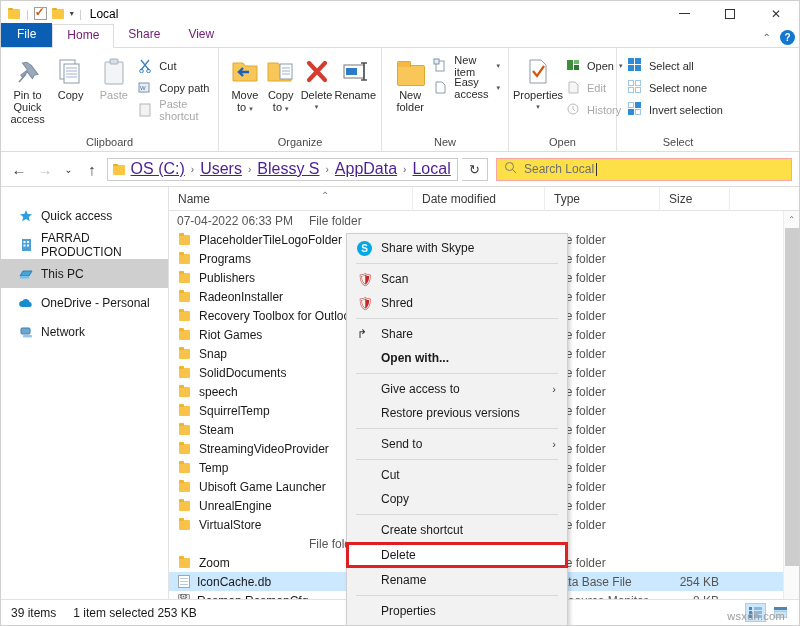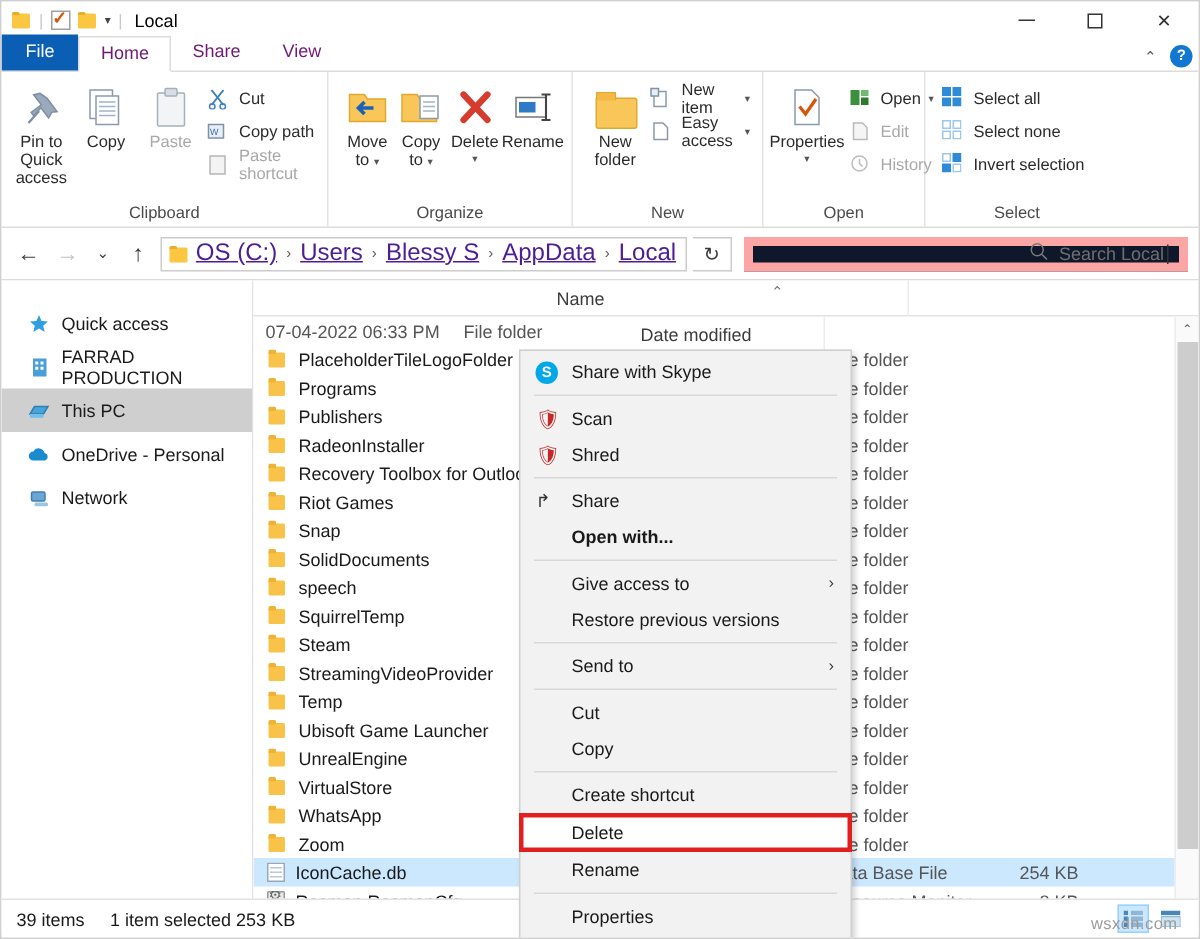--- a/index.html
+++ b/index.html
@@ -152,22 +152,22 @@
   }
   .crumb { font-size: 16px; color: #4c1d95; padding: 1px 3px; white-space: nowrap; text-decoration: underline; }
   .crumb-sep { font-size: 10px; color: #5a5a5a; padding: 0 1px; }
   .crumb-dd { margin-left: auto; font-size: 9px; color: #444; padding: 0 6px; }
   .refresh {
     width: 26px; height: 23px; border: 1px solid #cccccc; border-left: none;
     background:#fff; display:flex; align-items:center; justify-content:center;
     font-size: 13px; color: #3a3a3a;
   }
   .searchbox {
-    width: 296px; height: 23px; border: 6px solid #fca5a5; background: #0f172a;
-    display: flex; align-items: center; gap: 7px; padding: 0 7px; margin-left: 4px; justify-content: flex-end;
+    width: 296px; height: 23px; border: 1px solid #fca5a5; background: #fde047;
+    display: flex; align-items: center; gap: 7px; padding: 0 7px; margin-left: 4px;
   }
   .search-ph { font-size: 12px; color: #6f6f6f; }
   .caret-bar { width:1px; height:13px; background:#333; margin-left:-5px; }
 
   
   .main { display: flex; height: 436px; border-top: 1px solid #dcdcdc; }
   .sidebar {
     width: 168px; background: #fff; border-right: 1px solid #e2e2e2;
     padding-top: 14px; flex: none;
   }
@@ -176,21 +176,20 @@
     padding-left: 17px; font-size: 12px; color: #1a1a1a;
   }
   .navitem.sel { background: #cfcfcf; }
   .navico { width: 16px; height: 16px; display:flex; align-items:center; justify-content:center; flex:none; }
 
   .filelist { flex: 1; position: relative; background: #fff; min-width: 0; }
   .colhead {
     display: flex; height: 24px; align-items: center;
     border-bottom: 1px solid #e2e2e2; font-size: 12px; color: #3b3b3b;
     position: relative;
-    flex-direction: column;
   }
   .colhead > div { padding-left: 9px; border-right: 1px solid #ececec; height: 24px; line-height: 24px; overflow:hidden; }
   .ch-name { width: 244px; flex: none; position: relative; }
   .ch-date { width: 132px; flex: none; }
   .ch-type { width: 115px; flex: none; }
   .ch-size { width: 70px; flex: none; }
   .ch-rest { flex: 1; border-right: none !important; }
   .sortcaret { position: absolute; left: 152px; top: -3px; font-size: 10px; color: #777; }
 
   .rows { position: relative; height: 412px; overflow: hidden; }
@@ -805,24 +804,20 @@
           <div class="row">
             <div class="c-name">
               <span class="fico folder"></span>
               <span>VirtualStore</span>
             </div>
             <div class="c-date"></div>
             <div class="c-type">File folder</div>
             <div class="c-size"></div>
           </div>
           <div class="row">
-            <div class="c-name">
-              <span class="fico folder"></span>
-              <span>WhatsApp</span>
-            </div>
             <div class="c-date"></div>
             <div class="c-type">File folder</div>
             <div class="c-size"></div>
           </div>
           <div class="row">
             <div class="c-name">
               <span class="fico folder"></span>
               <span>Zoom</span>
             </div>
             <div class="c-date"></div>

